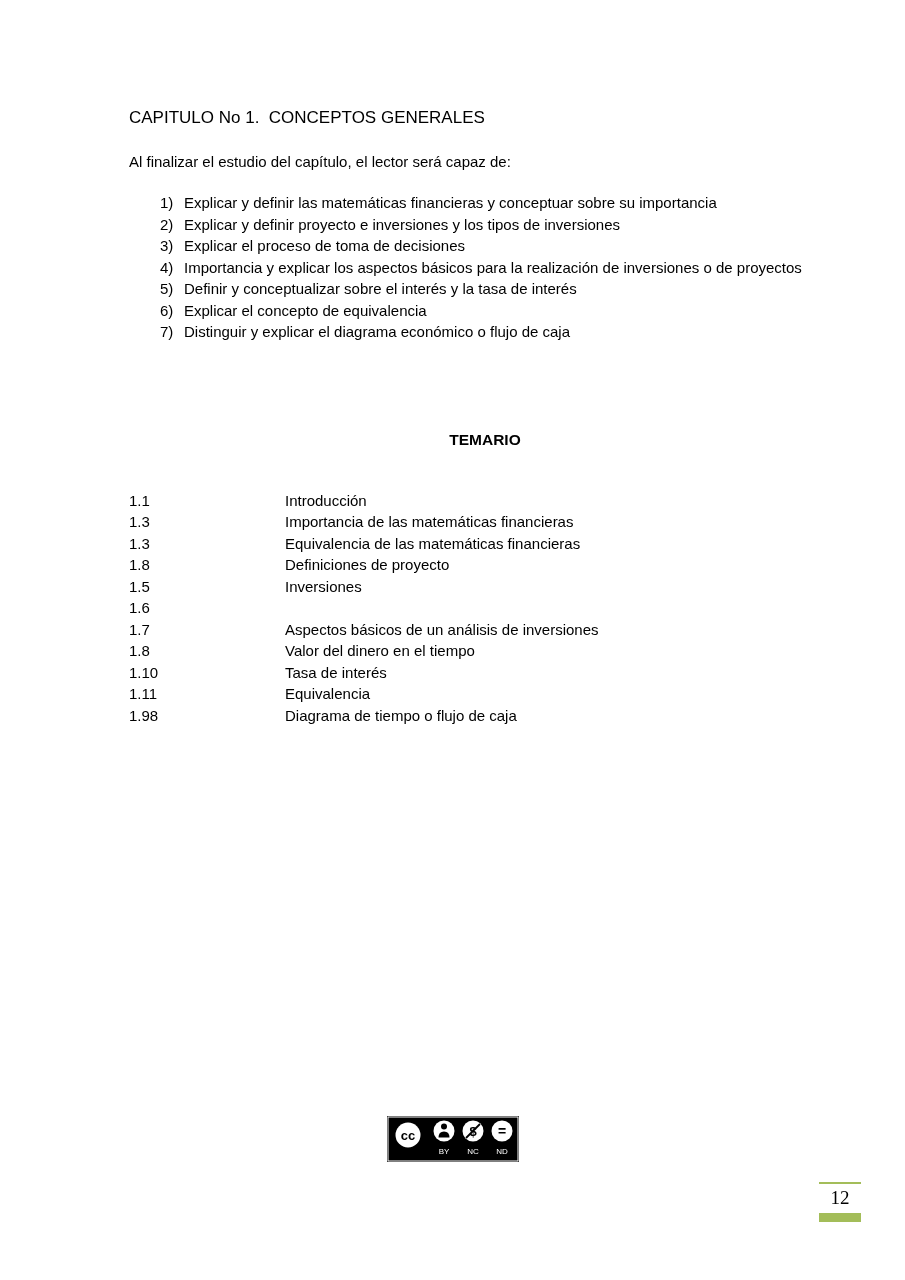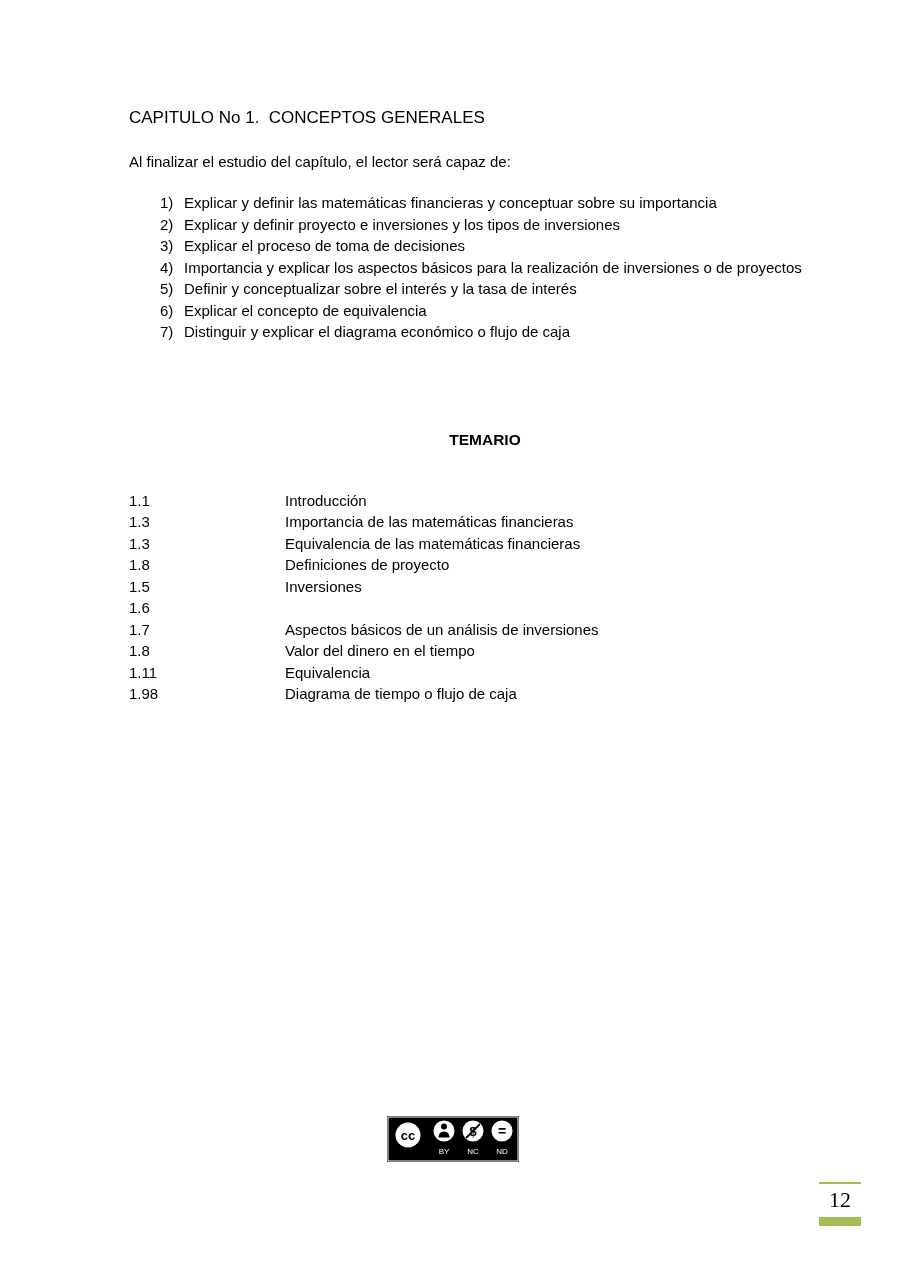--- a/index.html
+++ b/index.html
@@ -80,21 +80,21 @@
   .pagenum-block {
     position: absolute;
     right: 44px;
     top: 1182px;
     width: 42px;
     text-align: center;
   }
   .green-line { height: 2px; background: var(--accent); }
   .page-number {
     font-family: "Liberation Serif", serif;
-    font-size: 22px;
+    font-size: 19px;
     padding: 3px 0 4px 0;
     color: #000000;
   }
   .green-bar { height: 9px; background: var(--accent); }
 </style>
 </head>
 <body>
 
 <div class="page">
 
@@ -162,20 +162,24 @@
       <div class="temario-row">
         <span class="tnum">1.6</span>
       </div>
       <div class="temario-row">
         <span class="tnum">1.7</span>
         <span class="tlabel">Aspectos básicos de un análisis de inversiones</span>
       </div>
       <div class="temario-row">
         <span class="tnum">1.8</span>
         <span class="tlabel">Valor del dinero en el tiempo</span>
+      </div>
+      <div class="temario-row">
+        <span class="tnum">1.10</span>
+        <span class="tlabel">Tasa de interés</span>
       </div>
       <div class="temario-row">
         <span class="tnum">1.11</span>
         <span class="tlabel">Equivalencia</span>
       </div>
       <div class="temario-row">
         <span class="tnum">1.98</span>
         <span class="tlabel">Diagrama de tiempo o flujo de caja</span>
       </div>
     </div>

